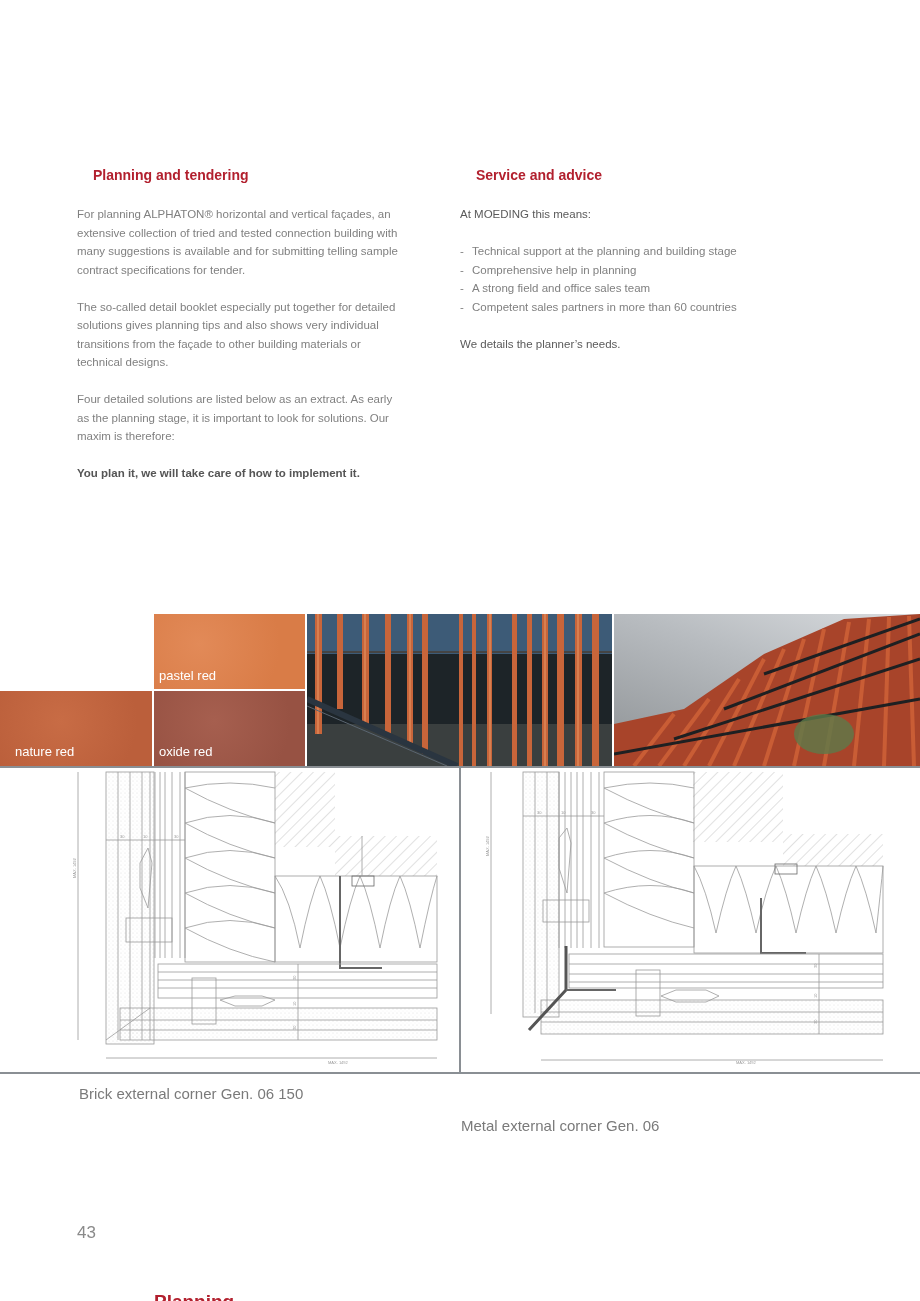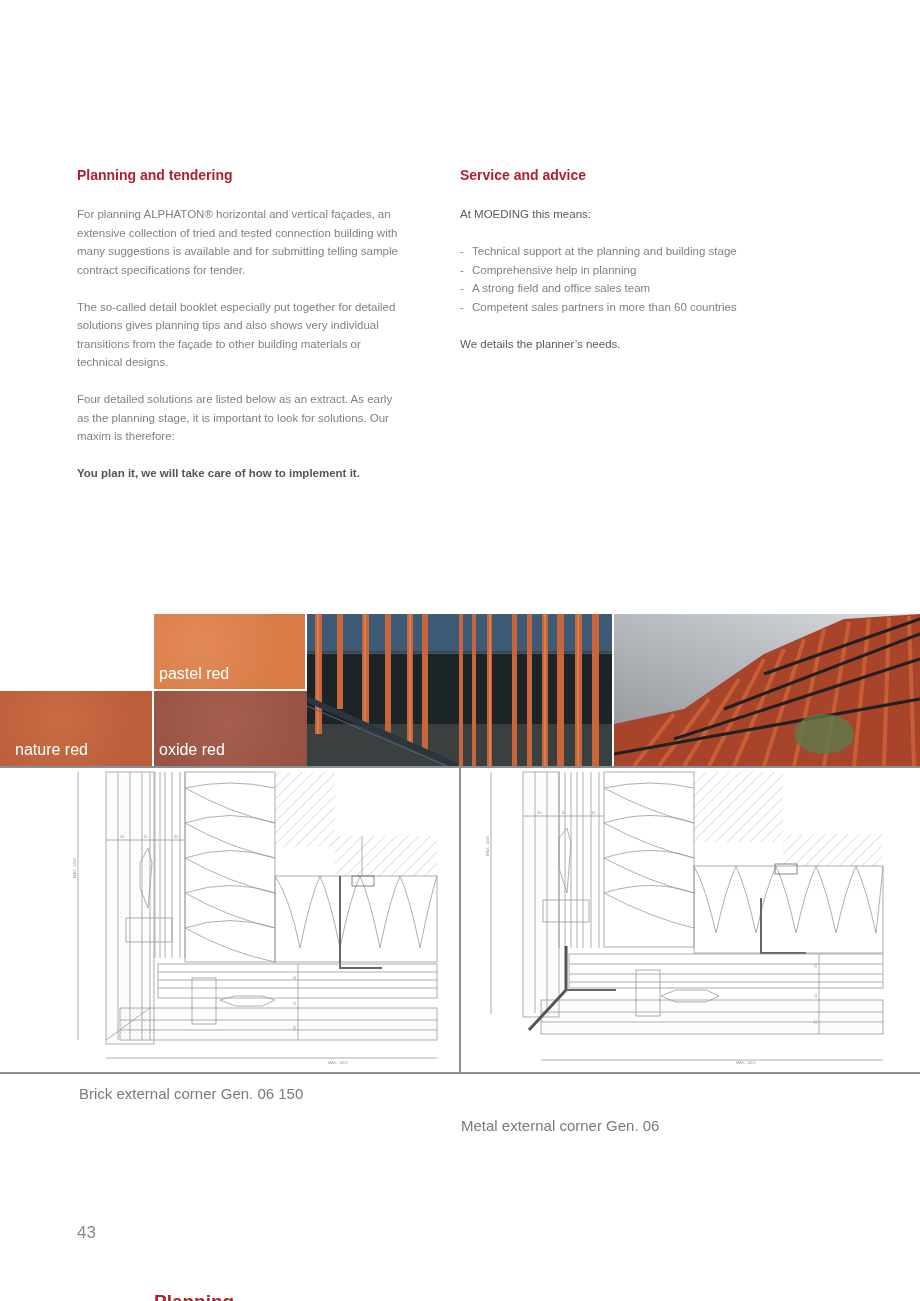--- a/index.html
+++ b/index.html
@@ -4,37 +4,37 @@
 <style>
   html, body { margin: 0; padding: 0; }
   body {
     width: 920px; height: 1301px; background: #ffffff; position: relative; overflow: hidden;
     font-family: "Liberation Sans", sans-serif; color: #7a7a7a;
   }
   .col { position: absolute; top: 165px; }
   .col-left { left: 77px; width: 330px; }
   .col-right { left: 460px; width: 320px; }
   h2 {
-    margin: 0 0 20px 0; font-size: 14px; font-weight: bold; color: #b2202e; line-height: 20px;
+    margin: 0 0 20px 16px; font-size: 14px; font-weight: bold; color: #b2202e; line-height: 20px;
   }
   p { margin: 0 0 18.5px 0; font-size: 11.5px; line-height: 18.5px; color: #808080; }
   p.strong { color: #555555; font-weight: bold; font-size: 11.5px; }
   ul.dash { list-style: none; margin: 0 0 18.5px 0; padding: 0; }
   ul.dash li { font-size: 11.5px; line-height: 18.5px; color: #808080; position: relative; padding-left: 12px; }
   ul.dash li::before { content: "-"; position: absolute; left: 0; }
 
   
   .swatch { position: absolute; overflow: hidden; }
-  .swatch .label { position: absolute; left: 5px; bottom: 7px; color: #ffffff; font-size: 16px; margin-top: 24px; }
+  .swatch .label { position: absolute; left: 5px; bottom: 7px; color: #ffffff; font-size: 13px; margin-top: 24px; }
   #sw-pastel { left: 154px; top: 614px; width: 151px; height: 75px;
     background: radial-gradient(circle at 30% 40%, #e28a58, #d97c47 70%); }
   #sw-nature { left: 0; top: 691px; width: 152px; height: 75px;
     background: radial-gradient(circle at 40% 40%, #c86c45, #bb5f3b 75%); }
   #sw-oxide { left: 154px; top: 691px; width: 151px; height: 75px;
-    background: radial-gradient(circle at 40% 40%, #a65f4f, #975243 75%); padding-left: 28px; }
+    background: radial-gradient(circle at 40% 40%, #a65f4f, #975243 75%); }
   #sw-pastel .label { left: 5px; bottom: 6px; }
   #sw-nature .label { left: 15px; }
 
   #photo-1 { position: absolute; left: 307px; top: 614px; width: 305px; height: 152px;
     background: linear-gradient(180deg, #2b3a44 0%, #1b2227 45%, #333a3a 100%); overflow: hidden; }
   #photo-2 { position: absolute; left: 614px; top: 614px; width: 306px; height: 152px;
     background: linear-gradient(200deg, #d9dcdf 0%, #b8bcc0 40%, #8d9194 100%); overflow: hidden; }
 
   .band-line { position: absolute; left: 0; top: 766px; width: 920px; height: 2px; background: #8a8f94; }
   .drawing-bottom { position: absolute; left: 0; top: 1072px; width: 920px; height: 2px; background: #8a8f94; }

